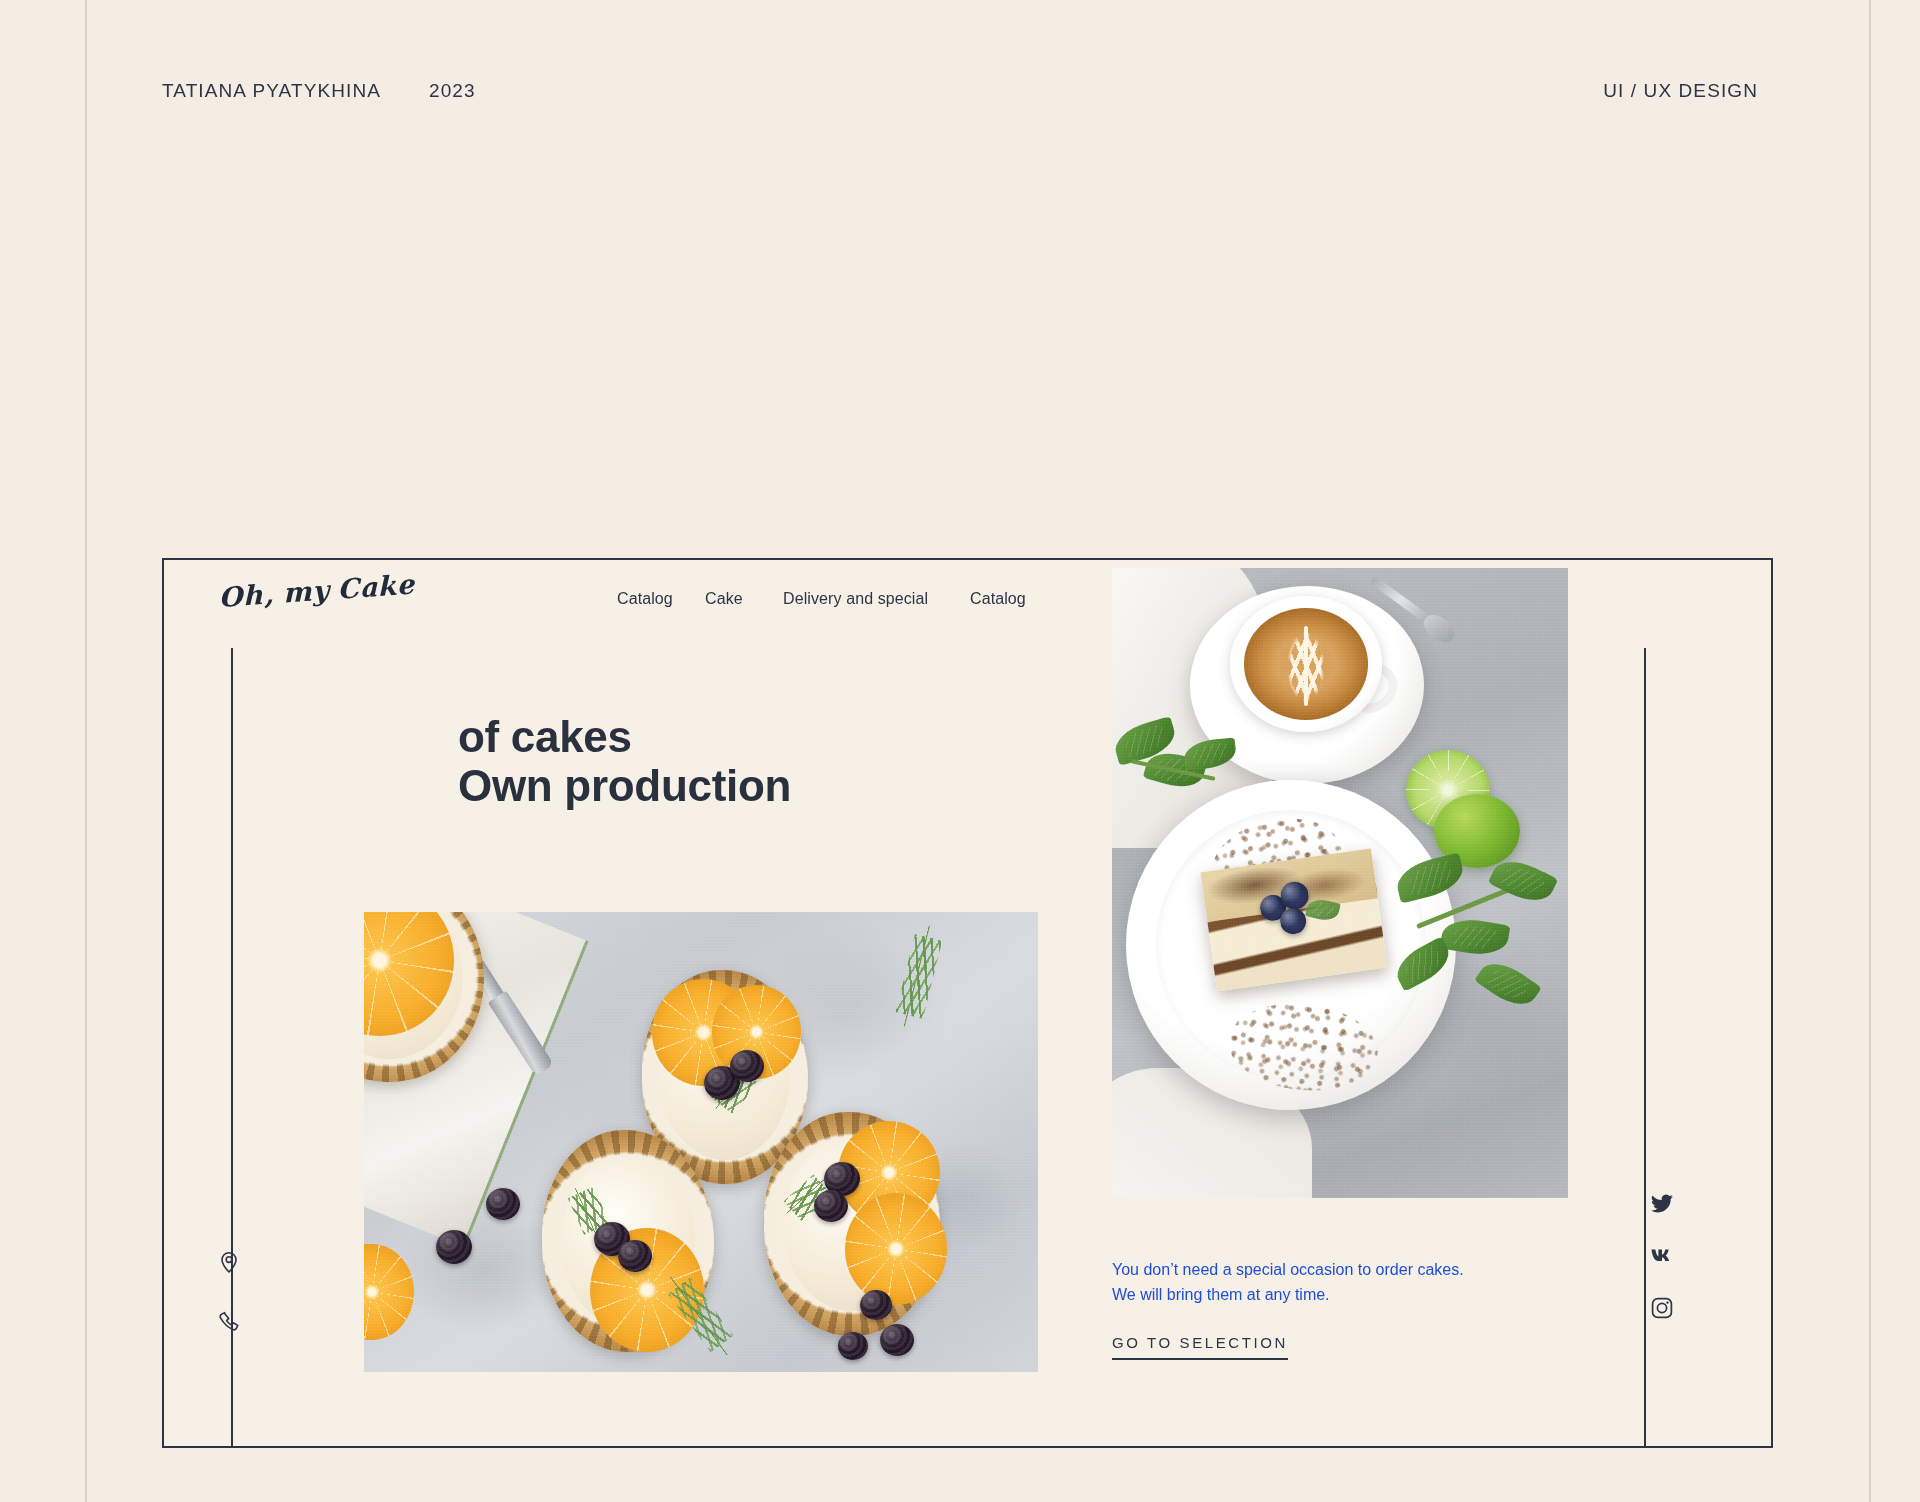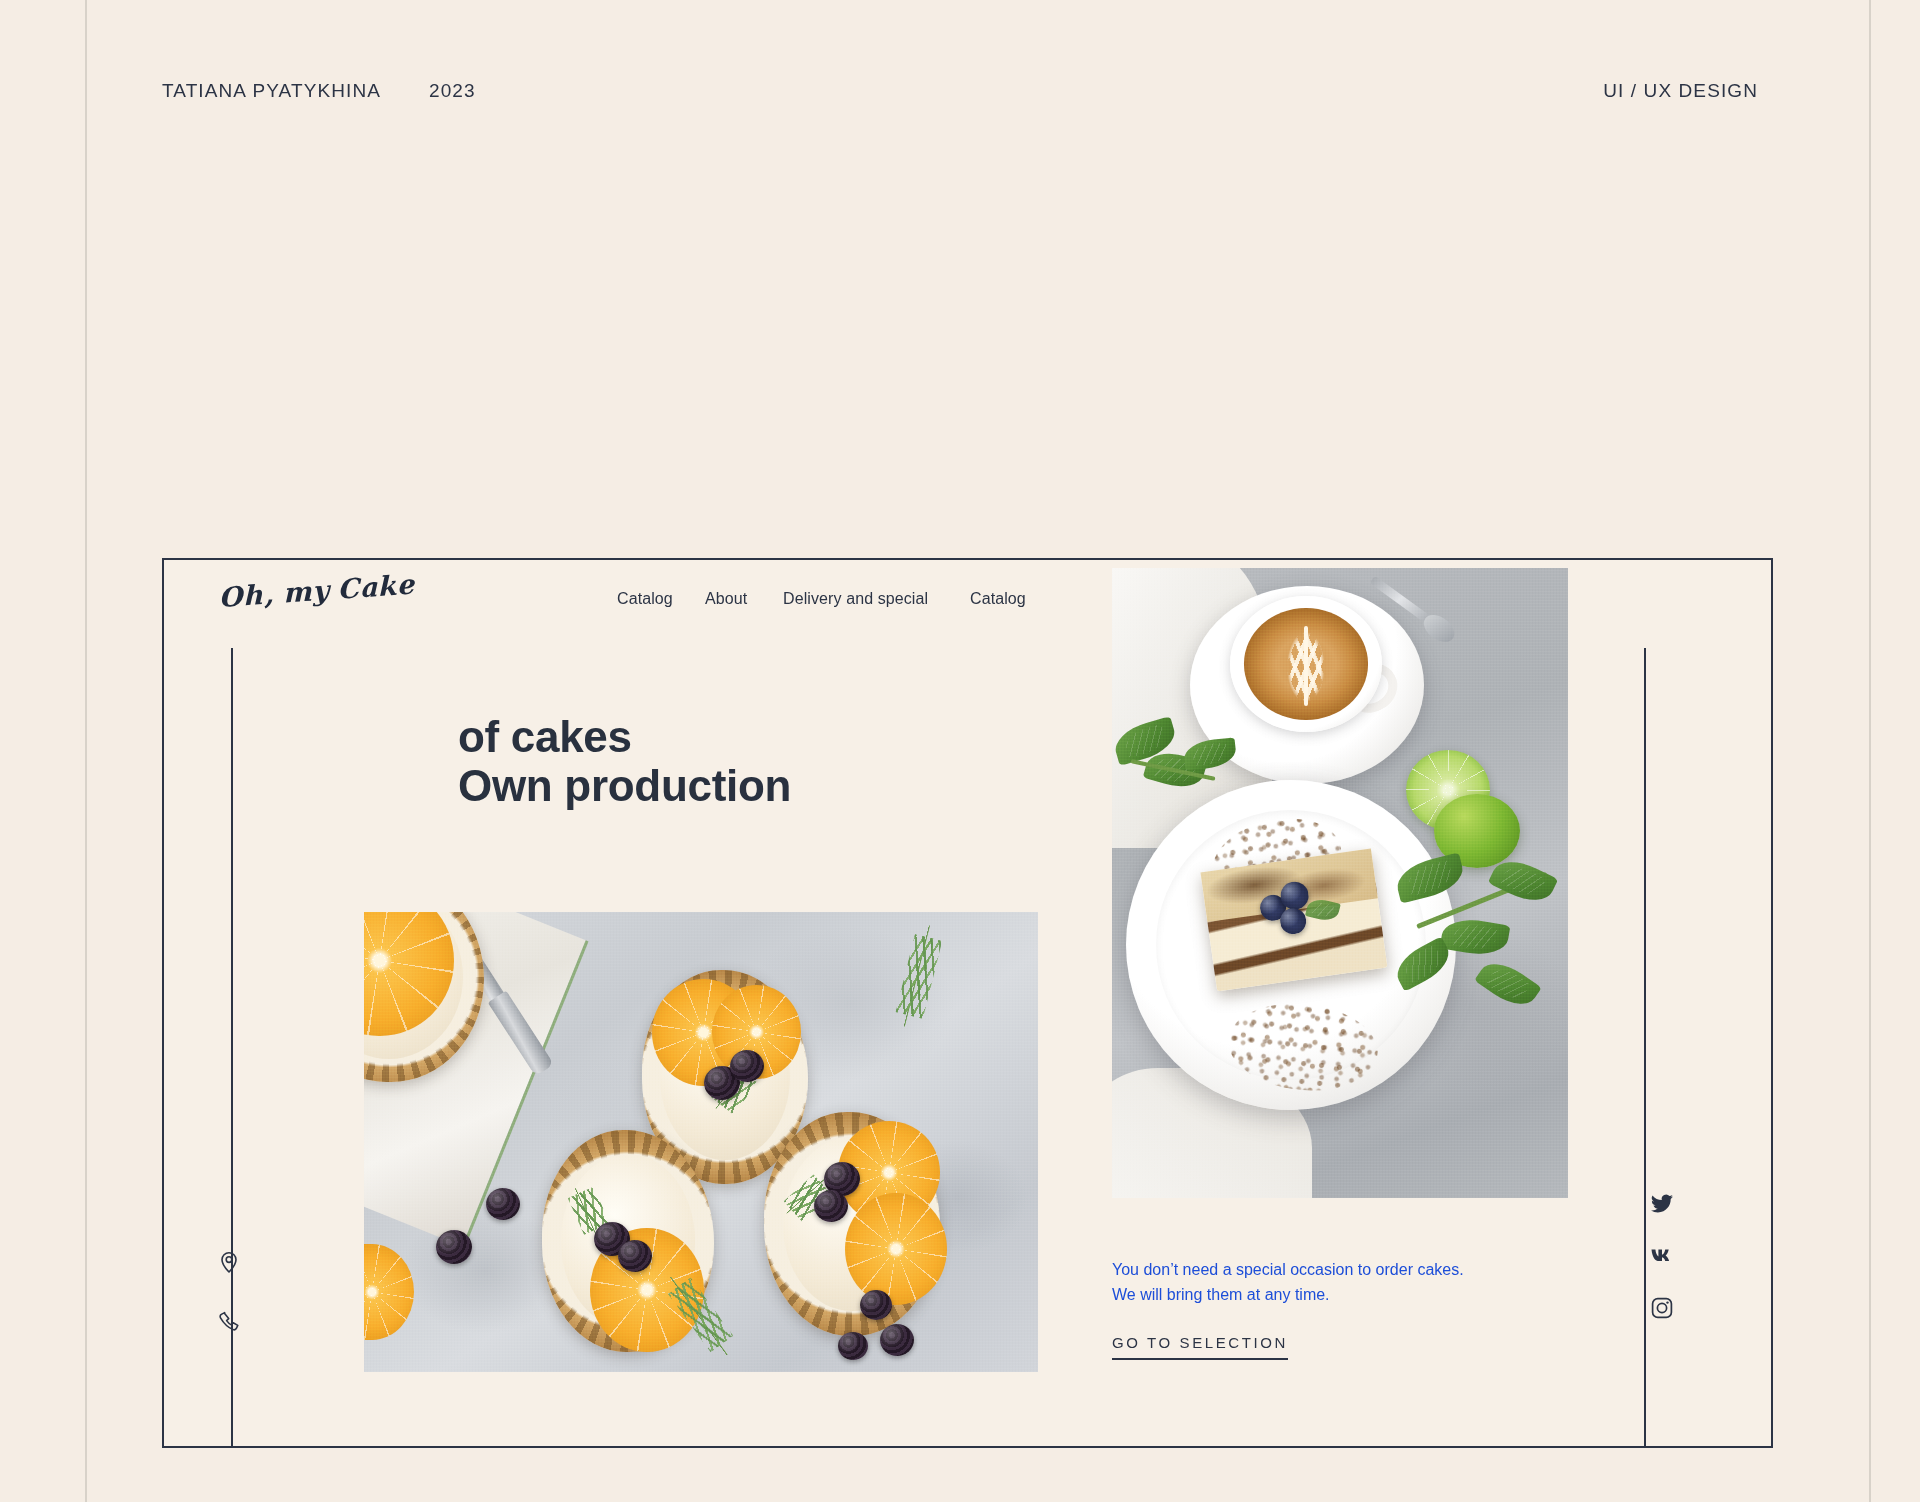--- a/index.html
+++ b/index.html
@@ -515,21 +515,21 @@
 <div class="mockup">
 
   <div class="mockup-rule"></div>
   <div class="mockup-rule-right"></div>
 
   <div class="site-header">
     <div class="brand">Oh, my Cake</div>
 
     <nav class="site-nav">
       <span class="nav-item">Catalog</span>
-      <span class="nav-item">About</span>
+      <span class="nav-item">Cake</span>
       <span class="nav-item">Delivery and special</span>
       <span class="nav-item">Catalog</span>
     </nav>
 
   </div>
 
   <h2 class="prod-headline" style="position:absolute; left:294px; top:152px;">
     <span class="line">of cakes</span>
     <span class="line">Own production</span>
   </h2>

